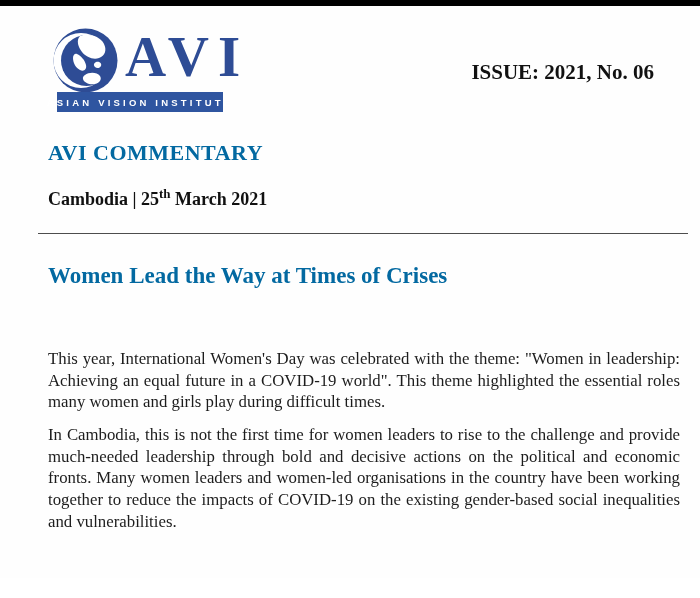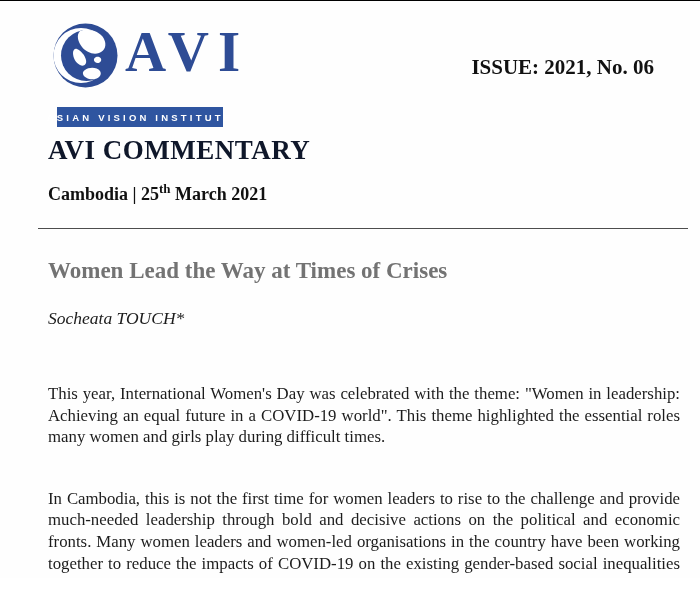--- a/index.html
+++ b/index.html
@@ -4,21 +4,21 @@
 <style>
   * { margin: 0; padding: 0; box-sizing: border-box; }
   html, body { background: #ffffff; }
   .page {
     position: relative;
     width: 700px;
     height: 578px;
     background: #fefefe;
     overflow: hidden;
     font-family: "Liberation Serif", serif;
-    border-top: 1px solid #000000;
+    border-top: 6px solid #000000;
     text-decoration: underline;
   }
 
   
   .logo-block { position: absolute; left: 52px; top: 21px; }
   .logo-globe { position: absolute; left: 0; top: 0; width: 67px; height: 67px; }
   .logo-acronym {
     position: absolute;
     left: 73px;
     top: -8px;
@@ -39,44 +39,43 @@
     background: #2F55A0;
     color: #ffffff;
     font-family: "Liberation Sans", sans-serif;
     font-weight: bold;
     font-size: 9.5px;
     letter-spacing: 3.2px;
     display: flex;
     align-items: center;
     justify-content: center;
     white-space: nowrap;
-    margin-top: 20px;
   }
   .issue-label {
     position: absolute;
     right: 46px;
     top: 54px;
     font-family: "Liberation Serif", serif;
     font-weight: bold;
     font-size: 21px;
     color: #111111;
     white-space: nowrap;
     text-align: right;
   }
 
   
   .masthead-title {
     position: absolute;
     left: 48px;
     top: 134px;
     font-family: "Liberation Serif", serif;
     font-weight: bold;
-    font-size: 27px;
+    font-size: 22px;
     letter-spacing: 0.5px;
-    color: #0f172a;
+    color: #0369a1;
     white-space: nowrap;
   }
   .masthead-dateline {
     position: absolute;
     left: 48px;
     top: 180px;
     font-family: "Liberation Serif", serif;
     font-weight: bold;
     font-size: 18px;
     color: #111111;
@@ -94,21 +93,21 @@
   }
 
   
   .article-title {
     position: absolute;
     left: 48px;
     top: 257px;
     font-family: "Liberation Serif", serif;
     font-weight: bold;
     font-size: 23px;
-    color: #737373;
+    color: #0369a1;
     white-space: nowrap;
   }
   .article-author {
     position: absolute;
     left: 48px;
     top: 307px;
     font-family: "Liberation Serif", serif;
     font-style: italic;
     font-size: 17.5px;
     color: #1c1c1c;
@@ -118,21 +117,21 @@
     position: absolute;
     left: 48px;
     top: 342px;
     width: 632px;
     font-family: "Liberation Serif", serif;
     font-size: 16.8px;
     line-height: 21.6px;
     color: #1c1c1c;
     text-align: justify;
   }
-  .article-body p { margin-bottom: 11.5px; margin-top: 40px; }
+  .article-body p { margin-bottom: 11.5px; }
 </style>
 </head>
 <body>
 
 <div class="page">
 
   <div class="logo-block">
     <svg class="logo-globe" viewBox="0 0 67 67" xmlns="http://www.w3.org/2000/svg" aria-hidden="true">
       <circle cx="33.5" cy="33.5" r="32" fill="#2E4C95"></circle>
       <circle cx="29" cy="33.5" r="27.5" fill="#ffffff"></circle>
@@ -149,20 +148,19 @@
   <div class="issue-label">ISSUE: 2021, No. 06</div>
 
   <div class="masthead-title">AVI COMMENTARY</div>
   <div class="masthead-dateline">
     <span>Cambodia | 25</span><sup>th</sup><span> March 2021</span>
   </div>
 
   <div class="rule"></div>
 
   <h1 class="article-title">Women Lead the Way at Times of Crises</h1>
-  <div class="article-author">Socheata TOUCH*</div>
 
   <div class="article-body">
     <p>This year, International Women's Day was celebrated with the theme: "Women in leadership: Achieving an equal future in a COVID-19 world". This theme highlighted the essential roles many women and girls play during difficult times.</p>
     <p>In Cambodia, this is not the first time for women leaders to rise to the challenge and provide much-needed leadership through bold and decisive actions on the political and economic fronts. Many women leaders and women-led organisations in the country have been working together to reduce the impacts of COVID-19 on the existing gender-based social inequalities and vulnerabilities.</p>
   </div>
 
 </div>
 
 </body></html>

